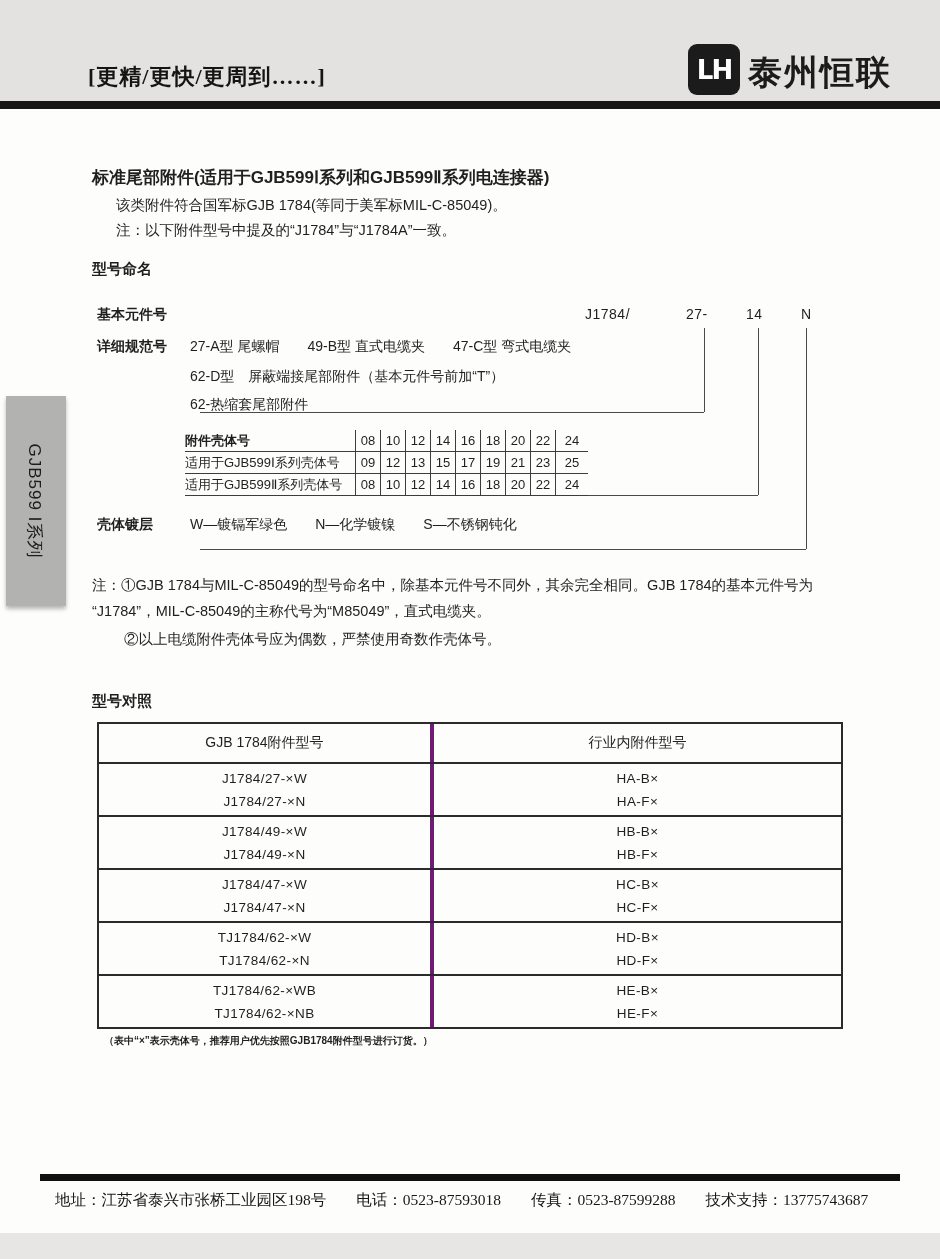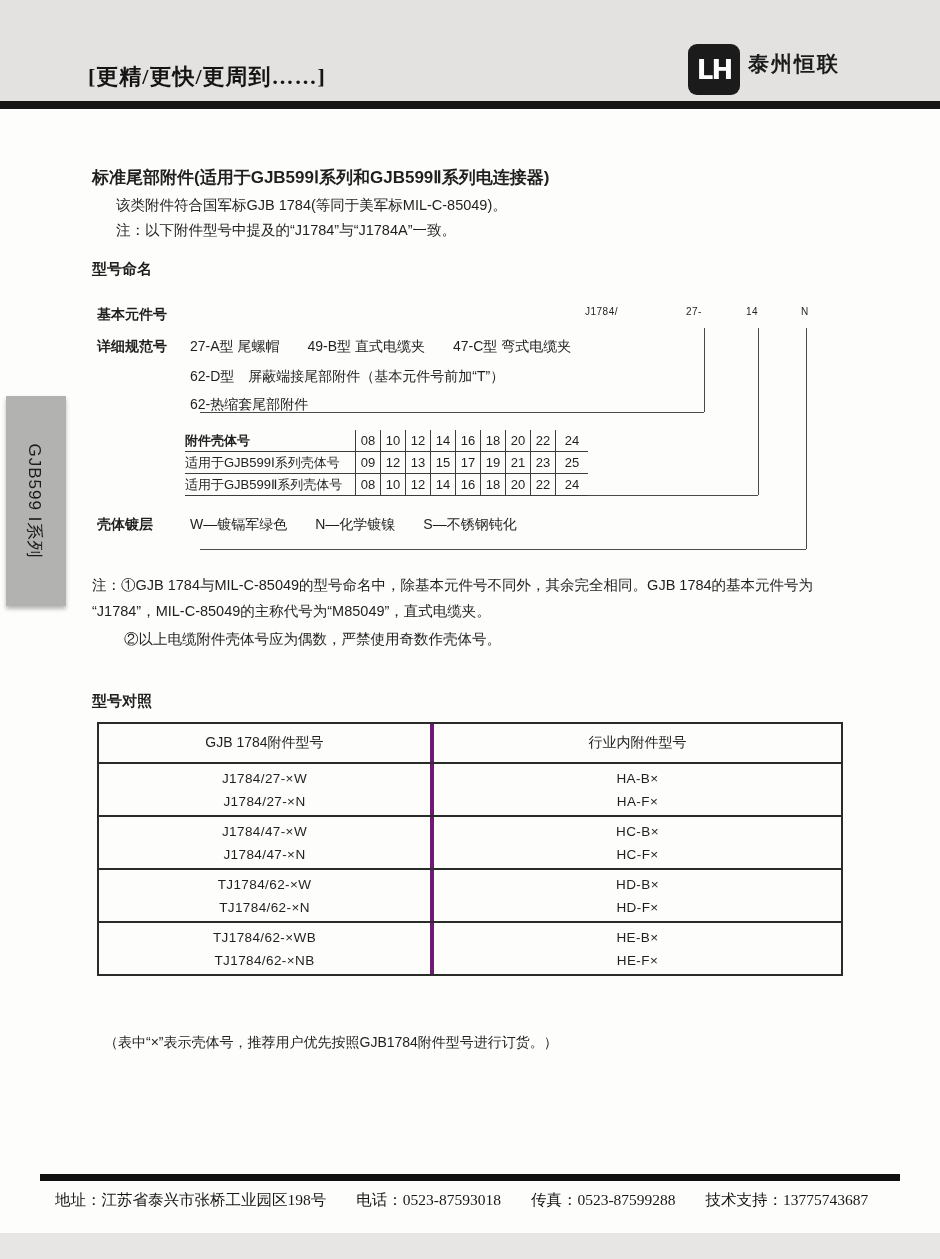--- a/index.html
+++ b/index.html
@@ -8,54 +8,54 @@
   .abs{position:absolute;}
   
   .top-strip{left:0;top:0;width:940px;height:101px;background:#e3e2e0;}
   .black-bar{left:0;top:101px;width:940px;height:8px;background:#161616;}
   .slogan{left:88px;top:62px;font-family:"Liberation Serif",serif;font-size:22px;font-weight:600;
           letter-spacing:1px;color:#141414;}
   .logo-box{left:688px;top:44px;width:52px;height:51px;background:#1b1b1b;border-radius:9px;
             display:flex;align-items:center;justify-content:center;}
   .logo-mono{color:#fff;font-size:26px;font-weight:bold;letter-spacing:-2px;
              font-family:"DejaVu Sans",sans-serif;}
-  .company{left:748px;top:50px;font-size:21px;font-weight:bold;color:#1b1b1b;letter-spacing:2px;font-family:Liberation Mono, monospace;}
+  .company{left:748px;top:50px;font-size:34px;font-weight:bold;color:#1b1b1b;letter-spacing:2px;font-family:Liberation Mono, monospace;}
   
   .side-tab{left:6px;top:396px;width:60px;height:210px;background:#b2b2b1;
             box-shadow:0 3px 4px rgba(0,0,0,0.28);}
   .side-tab-text{left:-64px;top:491px;width:200px;height:20px;text-align:center;
                  transform:rotate(90deg);font-size:17px;letter-spacing:1px;color:#1c1c1c;}
   
   .doc-title{left:92px;top:166px;font-size:17px;font-weight:bold;}
   .p1{left:116px;top:196px;font-size:14.5px;}
   .p2{left:116px;top:221px;font-size:14.5px;}
   .sec{font-size:15px;font-weight:bold;}
   .lbl{font-size:14px;font-weight:bold;}
   .txt{font-size:14px;}
-  .code{font-size:10px;letter-spacing:0.5px;}
+  .code{font-size:14px;letter-spacing:0.5px;}
   
   .vline{width:0;border-left:1px solid #4a4a4a;}
   .hline{height:0;border-top:1px solid #4a4a4a;}
   
   .shell-table{left:185px;top:430px;display:grid;
                grid-template-columns:170px repeat(8,25px) 33px;grid-auto-rows:22px;
                font-size:13px;}
   .shell-table .c{border-bottom:1px solid #3c3c3c;display:flex;align-items:center;}
   .shell-table .num{border-left:1px solid #3c3c3c;justify-content:center;}
   .shell-table .hd{font-weight:bold;}
   
   .cmp-table{left:97px;top:722px;width:742px;border:2px solid #2b2b2b;}
   .cmp-row{display:flex;border-top:2px solid #2b2b2b;}
   .cmp-row:first-child{border-top:none;}
   .cmp-c1{width:331px;border-right:4px solid #701a75;display:flex;flex-direction:column;
           align-items:center;justify-content:center;}
   .cmp-c2{flex:1;display:flex;flex-direction:column;align-items:center;justify-content:center;}
   .cmp-head{height:38px;font-size:14px;}
   .cmp-body{height:51px;font-size:13.5px;line-height:23px;letter-spacing:0.4px;}
-  .footnote{left:104px;top:1034px;font-size:14px;}
+  .footnote{left:104px;top:1034px;font-size:10px;font-weight:bold;}
   
   .footer-bar{left:40px;top:1174px;width:860px;height:7px;background:#111;}
   .footer-row{left:55px;top:1190px;display:flex;gap:30px;font-family:"Liberation Serif",serif;
               font-size:15.5px;color:#161616;}
   .bottom-strip{left:0;top:1233px;width:940px;height:26px;background:#e7e6e4;}
 </style>
 </head>
 <body>
 
 <div class="abs top-strip"></div>
@@ -147,20 +147,30 @@
       <span>J1784/27-×W</span>
       <span>J1784/27-×N</span>
     </div>
     <div class="cmp-c2">
       <span>HA-B×</span>
       <span>HA-F×</span>
     </div>
   </div>
   <div class="cmp-row cmp-body">
     <div class="cmp-c1">
+      <span>J1784/49-×W</span>
+      <span>J1784/49-×N</span>
+    </div>
+    <div class="cmp-c2">
+      <span>HB-B×</span>
+      <span>HB-F×</span>
+    </div>
+  </div>
+  <div class="cmp-row cmp-body">
+    <div class="cmp-c1">
       <span>J1784/47-×W</span>
       <span>J1784/47-×N</span>
     </div>
     <div class="cmp-c2">
       <span>HC-B×</span>
       <span>HC-F×</span>
     </div>
   </div>
   <div class="cmp-row cmp-body">
     <div class="cmp-c1">

